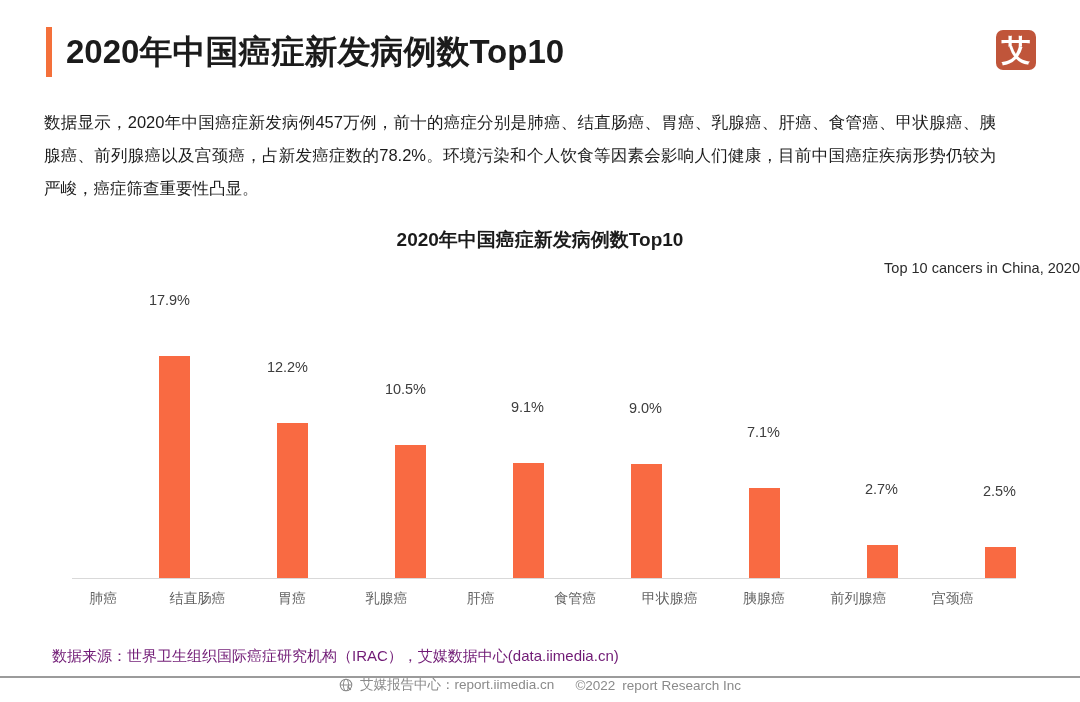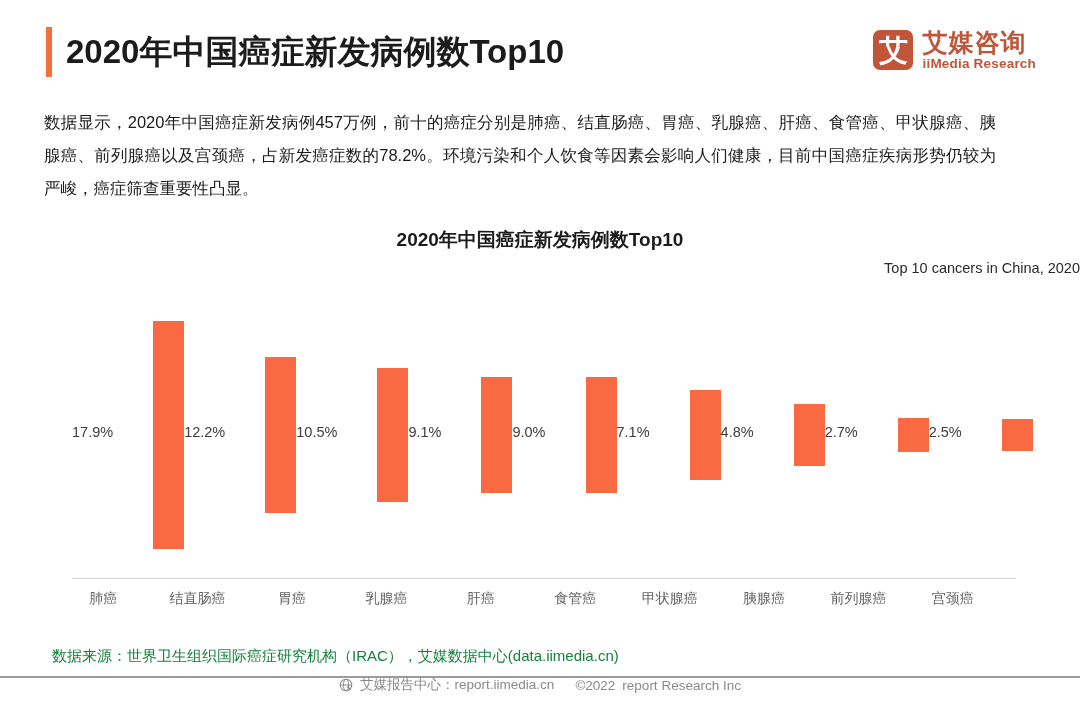--- a/index.html
+++ b/index.html
@@ -124,22 +124,22 @@
     left: 0; top: 0;
     width: 944px; height: 288px;
     display: flex;
     align-items: flex-end;
   }
   .bar-slot {
     flex: 1 1 0;
     height: 100%;
     position: relative;
     display: flex;
-    flex-direction: row;
-    align-items: center;
+    flex-direction: column;
+    align-items: flex-end;
     justify-content: flex-end;
     gap: 40px;
   }
   .bar-value {
     font-size: 14.5px;
     color: #3d3d3d;
     line-height: 18px;
     margin-bottom: 7px;
     white-space: nowrap;
   }
@@ -160,21 +160,21 @@
     color: #636363;
     line-height: 20px;
     white-space: nowrap;
   }
 
   
   .source {
     position: absolute;
     left: 52px; top: 645px;
     font-size: 15px;
-    color: #15803d;
+    color: #701a75;
     line-height: 22px;
     white-space: nowrap;
   }
 
   
   .divider {
     position: absolute;
     left: 0; top: 676px;
     width: 1080px; height: 2px;
     background: #9b9b9b;
@@ -198,24 +198,20 @@
 <body>
 
 <div class="page">
 
   <div class="header">
     <div class="title-accent"></div>
     <div class="page-title">2020年中国癌症新发病例数Top10</div>
 
     <div class="logo">
       <div class="logo-badge">艾</div>
-      <div class="logo-text">
-        <div class="logo-cn">艾媒咨询</div>
-        <div class="logo-en">iiMedia Research</div>
-      </div>
     </div>
   </div>
 
   <div class="lede">数据显示，2020年中国癌症新发病例457万例，前十的癌症分别是肺癌、结直肠癌、胃癌、乳腺癌、肝癌、食管癌、甲状腺癌、胰腺癌、前列腺癌以及宫颈癌，占新发癌症数的78.2%。环境污染和个人饮食等因素会影响人们健康，目前中国癌症疾病形势仍较为严峻，癌症筛查重要性凸显。</div>
 
   <div class="chart-block">
     <div class="chart-title">2020年中国癌症新发病例数Top10</div>
     <div class="chart-subtitle">Top 10 cancers in China, 2020</div>
 
     <div class="plot">
@@ -236,24 +232,20 @@
             <div class="bar-value">9.1%</div>
             <div class="bar-rect" style="height: 116.302px; background: rgb(249, 106, 66);"></div>
           </div>
           <div class="bar-slot">
             <div class="bar-value">9.0%</div>
             <div class="bar-rect" style="height: 115.024px; background: rgb(249, 106, 66);"></div>
           </div>
           <div class="bar-slot">
             <div class="bar-value">7.1%</div>
             <div class="bar-rect" style="height: 90.7415px; background: rgb(249, 106, 66);"></div>
-          </div>
-          <div class="bar-slot">
-            <div class="bar-value">4.8%</div>
-            <div class="bar-rect" style="height: 61.3463px; background: rgb(249, 106, 66);"></div>
           </div>
           <div class="bar-slot">
             <div class="bar-value">2.7%</div>
             <div class="bar-rect" style="height: 34.5073px; background: rgb(249, 106, 66);"></div>
           </div>
           <div class="bar-slot">
             <div class="bar-value">2.5%</div>
             <div class="bar-rect" style="height: 31.9512px; background: rgb(249, 106, 66);"></div>
           </div>
         </div>

